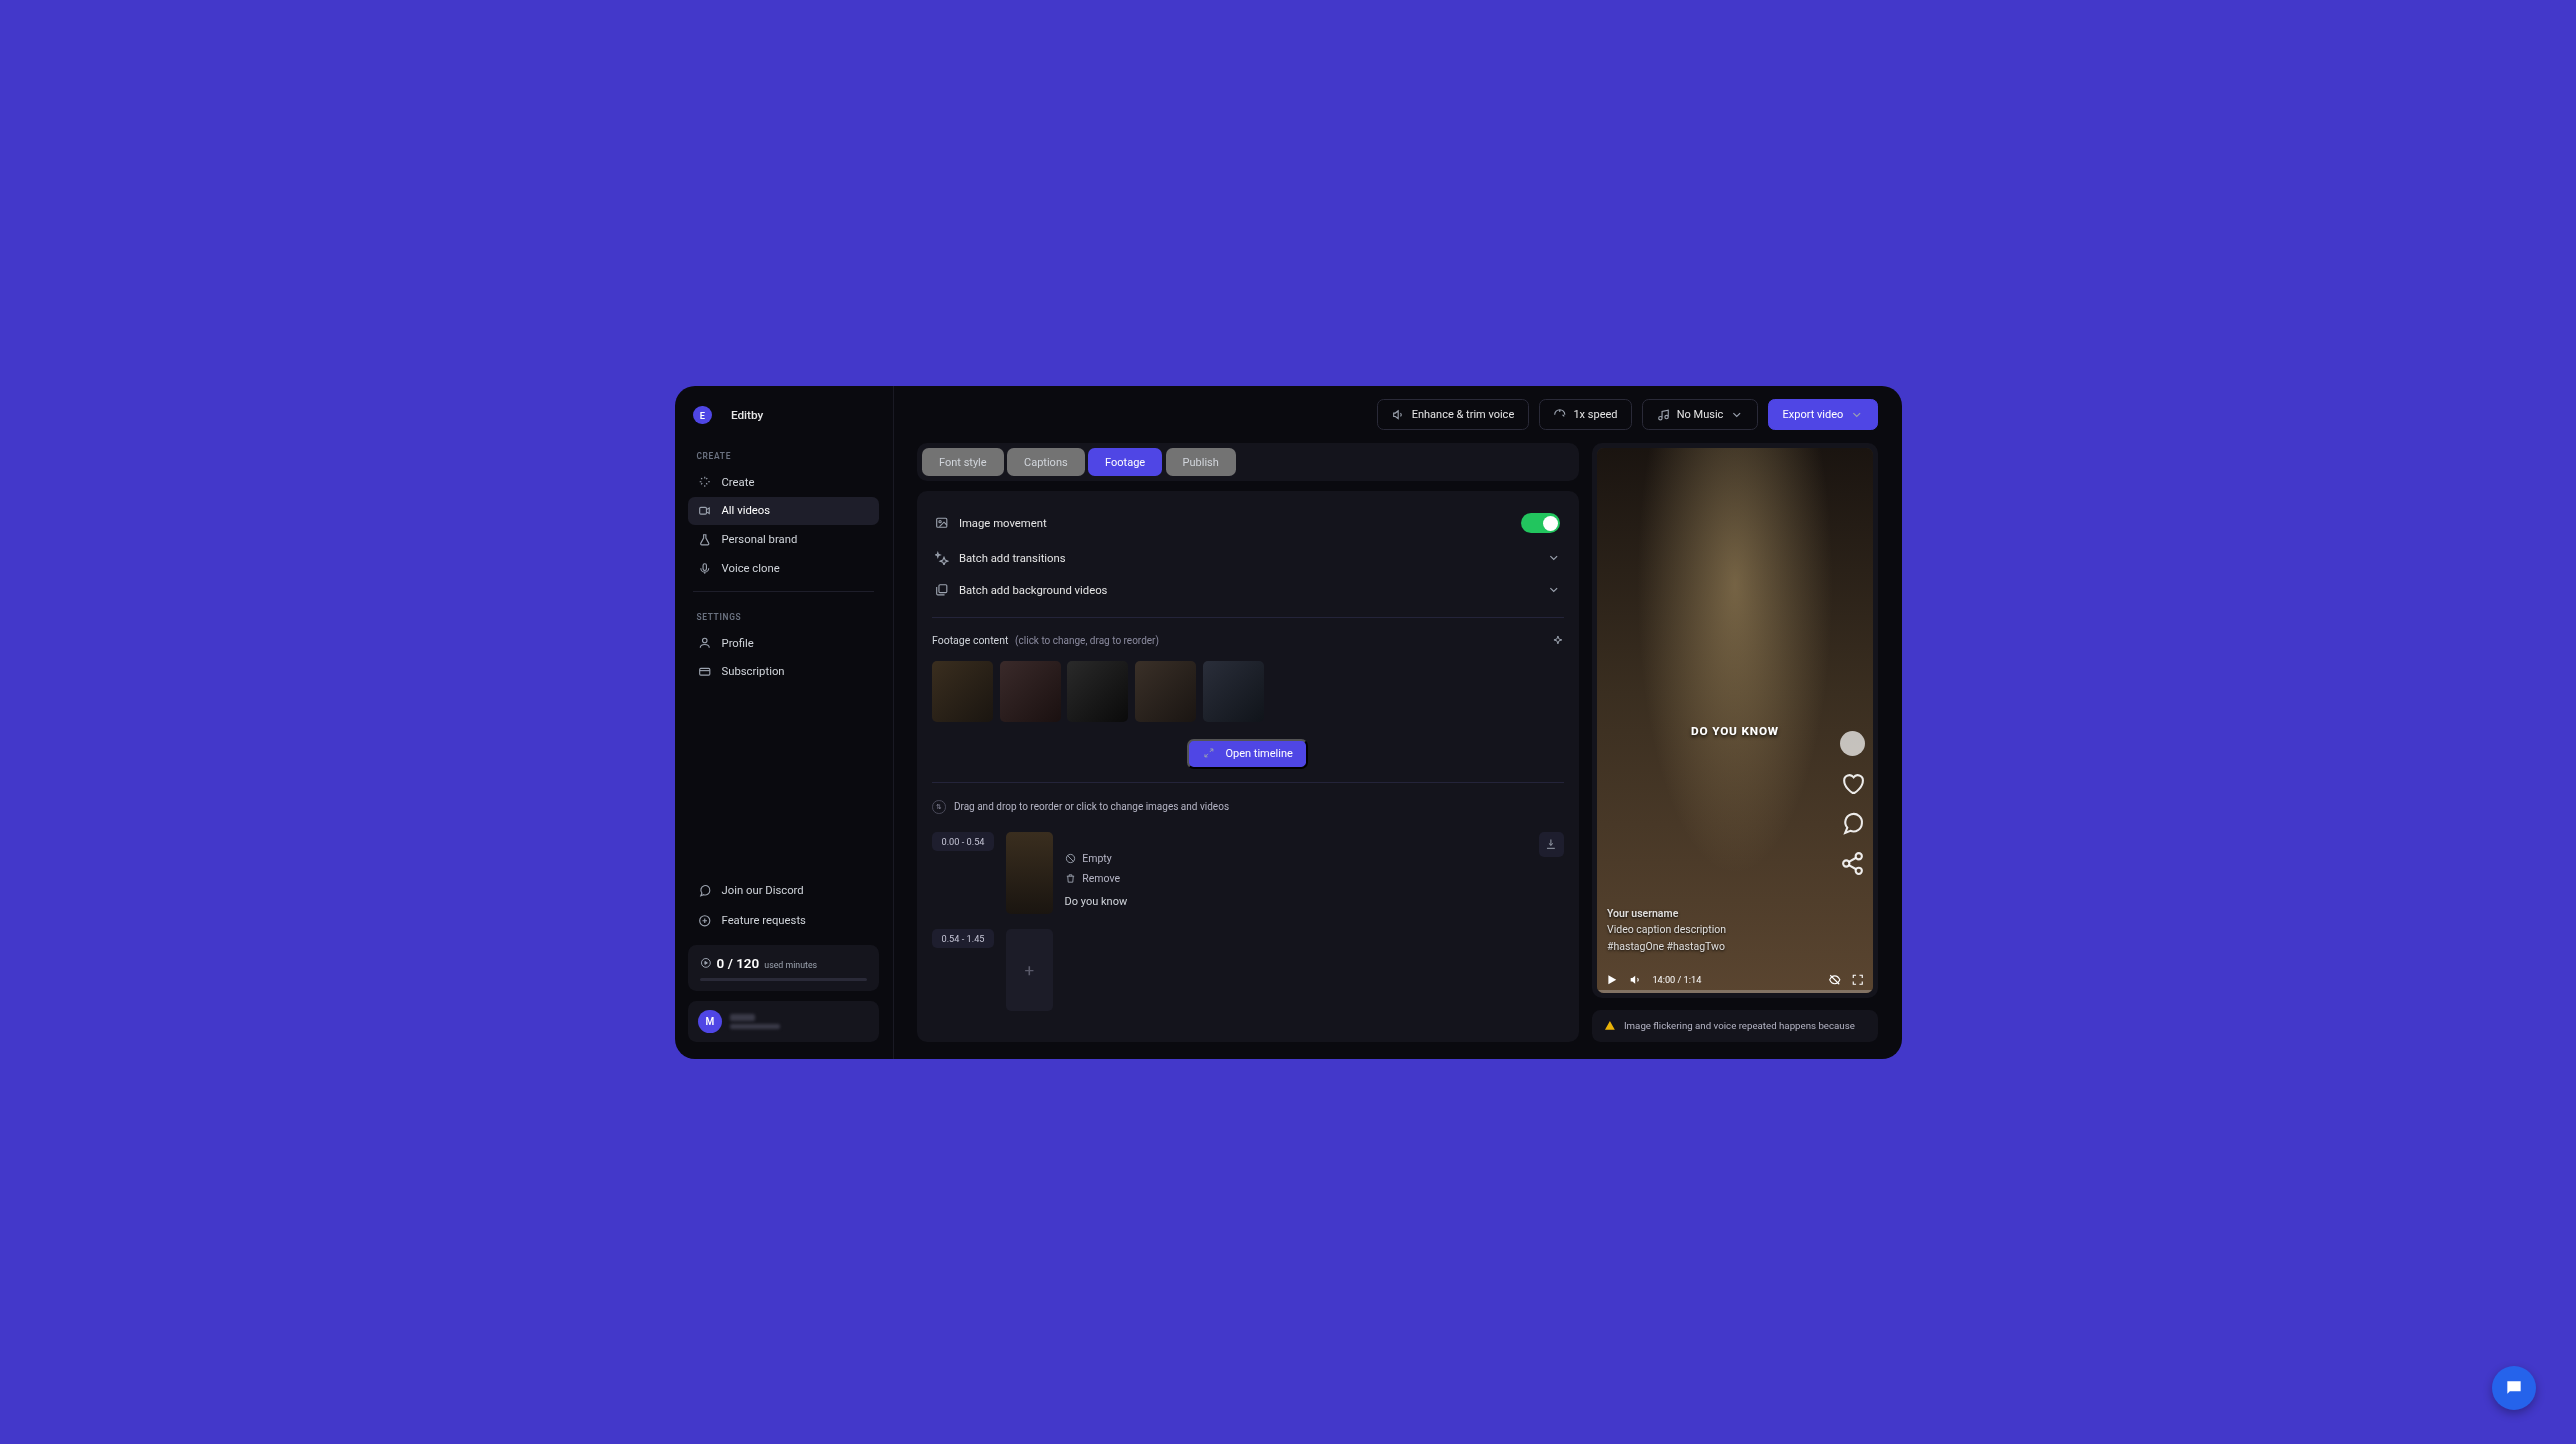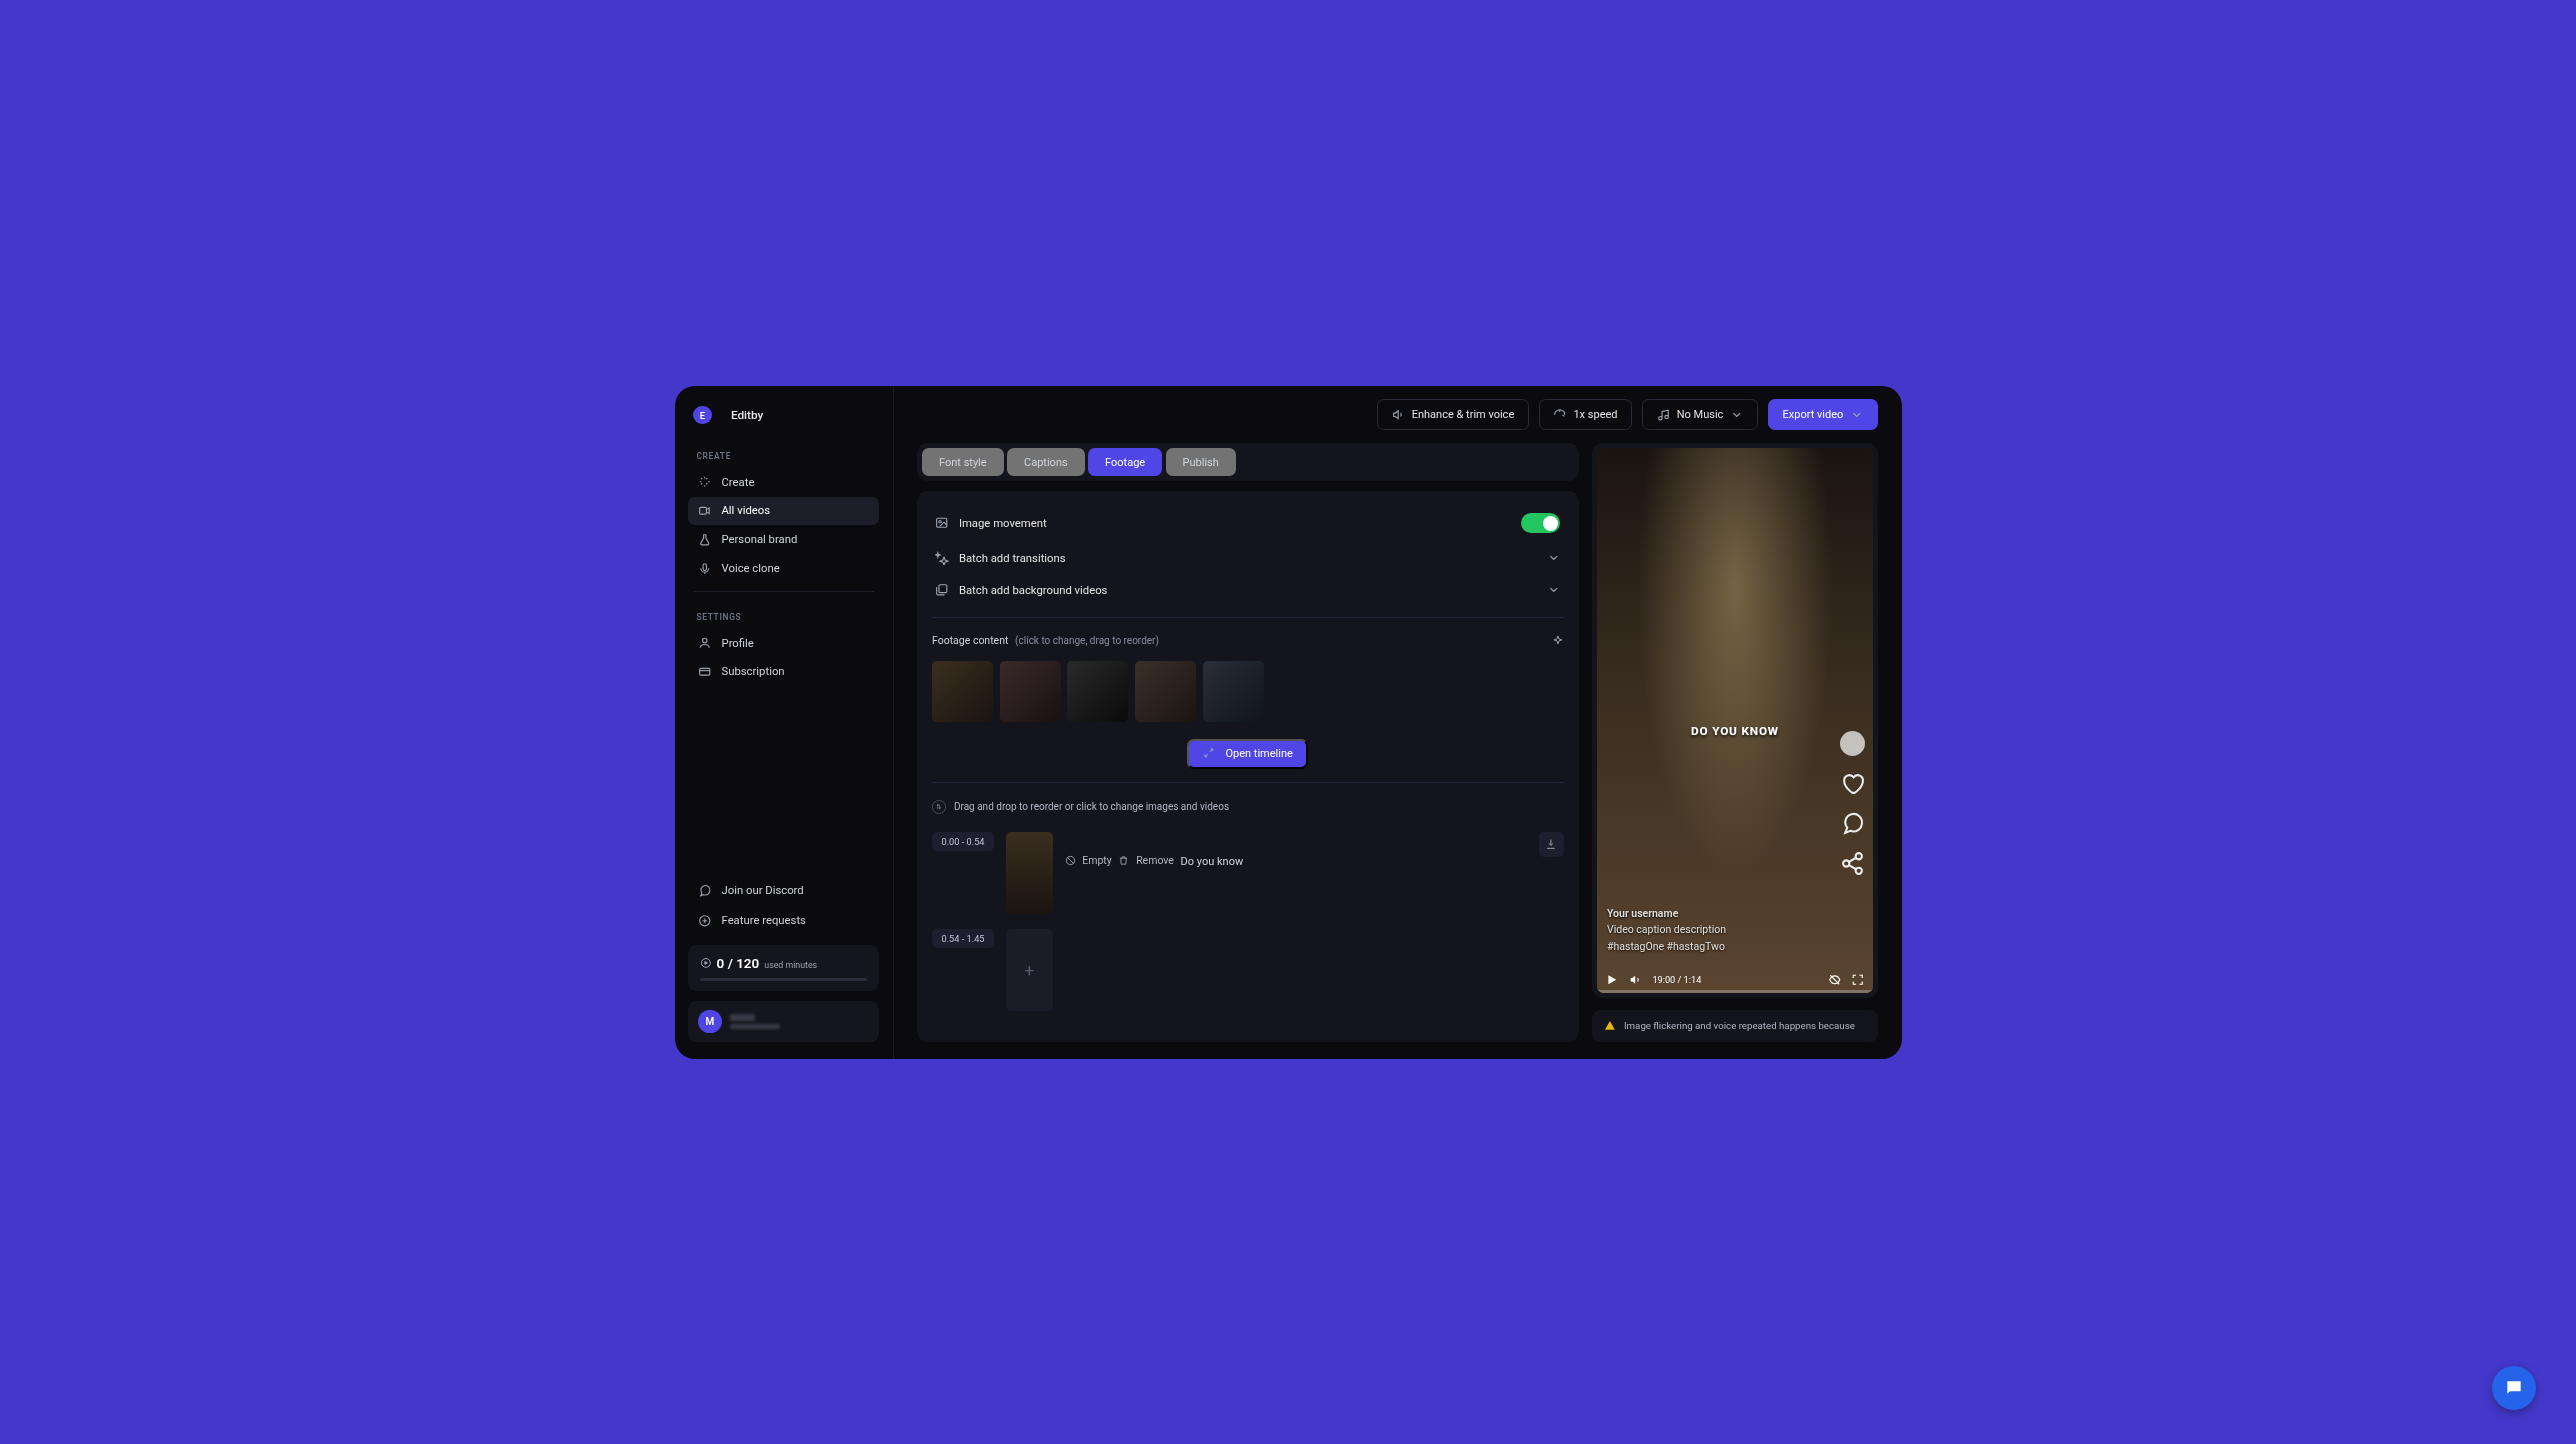--- a/index.html
+++ b/index.html
@@ -53,21 +53,21 @@
 .thumb.t3 { background: linear-gradient(135deg,#2a2a2a,#0a0a0a); }
 .thumb.t4 { background: linear-gradient(135deg,#3a3028,#1a1512); }
 .thumb.t5 { background: linear-gradient(135deg,#2a2e3a,#10141a); }
 .open-timeline { align-self: center; margin-top: 11.8px; display: flex; align-items: flex-start; gap: 11px; padding: 6.7px 13.5px; border-radius: 6.7px; background: #4f46e5; color: #fff; font-size: 11px; cursor: pointer; }
 .drag-hint { display: flex; align-items: center; gap: 8.4px; font-size: 10px; color: #b5b5c5; padding: 3.4px 0 8.4px; }
 .drag-badge { width: 13.5px; height: 13.5px; border-radius: 50%; border: 0.8px solid #4a4a5a; display: flex; align-items: center; justify-content: center; font-size: 6.7px; color: #8b8b9f; }
 .clip { display: flex; gap: 11.8px; padding: 5px 0; align-items: flex-start; }
 .clip-time { background: #1e1e2e; border-radius: 5px; padding: 4.2px 8.4px; font-size: 9.2px; color: #c5c5d5; width: 62px; text-align: center; }
 .clip-thumb { width: 47px; height: 82px; border-radius: 5px; background: linear-gradient(180deg,#3a2e1f,#1a1510); }
 .clip-thumb.empty { background: #1c1c28; display: flex; align-items: center; justify-content: center; color: #5a5a6a; font-size: 17px; }
-.clip-meta { flex: 1; display: flex; flex-direction: row; gap: 6.7px; padding-top: 20px; }
+.clip-meta { flex: 1; display: flex; flex-direction: column; gap: 6.7px; padding-top: 20px; }
 .clip-action { display: flex; align-items: center; gap: 6.7px; font-size: 10.5px; color: #b5b5c5; cursor: pointer; }
 .clip-text { font-size: 11px; color: #d1d5db; margin-top: 3.4px; }
 .dl-btn { width: 25px; height: 25px; border-radius: 5px; background: #1e1e2e; display: flex; align-items: center; justify-content: center; color: #b5b5c5; cursor: pointer; }
 .preview { width: 286px; display: flex; flex-direction: column; gap: 11.8px; }
 .preview-frame { background: #14141c; border-radius: 10px; padding: 5px; flex: 1; display: flex; flex-direction: column; min-height: 0; }
 .video-area { flex: 1; position: relative; border-radius: 6.7px; overflow: hidden; background: linear-gradient(180deg,#2a2218 0%,#3a2e20 40%,#4a3826 100%); }
 .craftsman { position: absolute; inset: 0; background: radial-gradient(ellipse at 50% 25%, rgba(255,220,150,0.35), transparent 50%), linear-gradient(180deg,#1a1410 0%,#3a2e20 45%,#5a4530 100%); }
 .caption-text { position: absolute; top: 52%; left: 50%; transform: translate(-50%,-50%); font-size: 11.8px; font-weight: 800; letter-spacing: 0.8px; color: #fff; text-transform: uppercase; text-shadow: 0 1.7px 3.4px rgba(0,0,0,0.8); }
 .overlay-icons { position: absolute; right: 8.4px; top: 52%; display: flex; flex-direction: column; gap: 15px; align-items: center; }
 .ov-icon { width: 25px; height: 25px; border-radius: 50%; display: flex; align-items: center; justify-content: center; color: rgba(255,255,255,0.9); }
@@ -399,21 +399,21 @@
               <div>#hastagOne #hastagTwo</div>
             </div>
             <div class="controls">
               <span class="ctrl-icon"><svg viewBox="0 0 24 24" fill="currentColor">
                     <path d="M6 4l14 8-14 8z"></path>
                   </svg></span>
               <span class="ctrl-icon"><svg viewBox="0 0 24 24" fill="currentColor">
                     <path d="M11 5L6 9H3v6h3l5 4V5z"></path>
                     <path d="M15 9a4 4 0 010 6" fill="none" stroke="currentColor" stroke-width="2"></path>
                   </svg></span>
-              <span>19:00 / 1:14</span>
+              <span>14:00 / 1:14</span>
               <div class="spacer" style="flex:1"></div>
               <span class="ctrl-icon"><svg viewBox="0 0 24 24" fill="none" stroke="currentColor" stroke-width="2">
                     <path d="M3 12s3-7 9-7 9 7 9 7-3 7-9 7-9-7-9-7z"></path>
                     <path d="M4 4l16 16"></path>
                   </svg></span>
               <span class="ctrl-icon"><svg viewBox="0 0 24 24" fill="none" stroke="currentColor" stroke-width="2">
                     <path d="M4 9V4h5M20 9V4h-5M4 15v5h5M20 15v5h-5"></path>
                   </svg></span>
             </div>
             <div class="progress">

